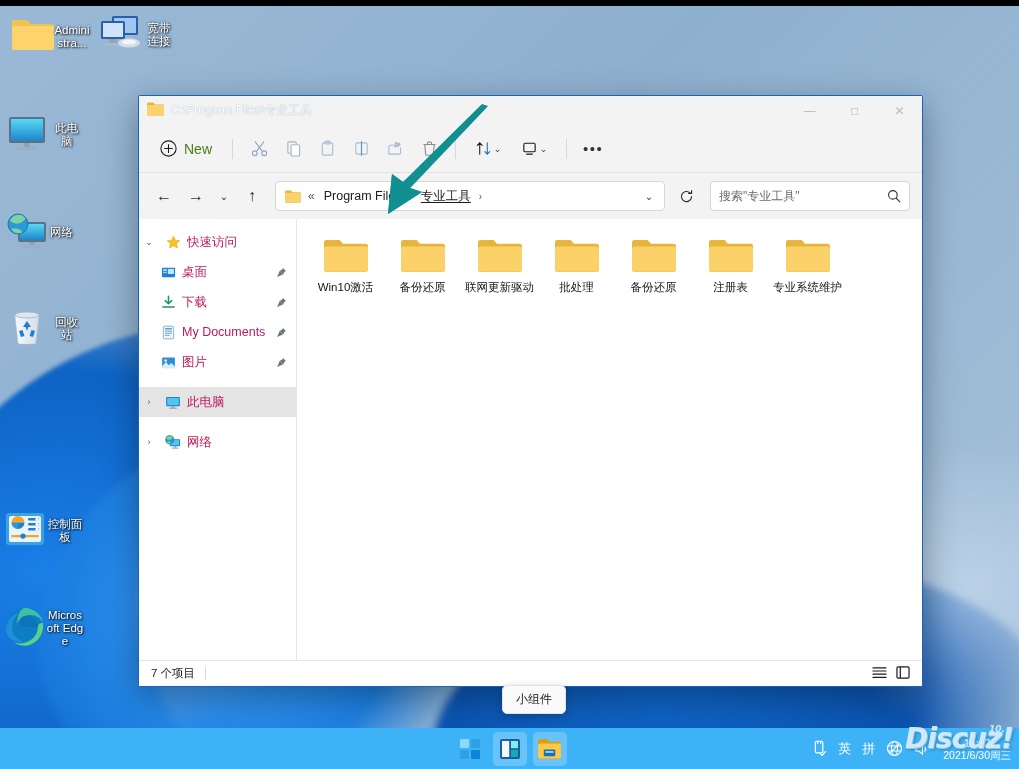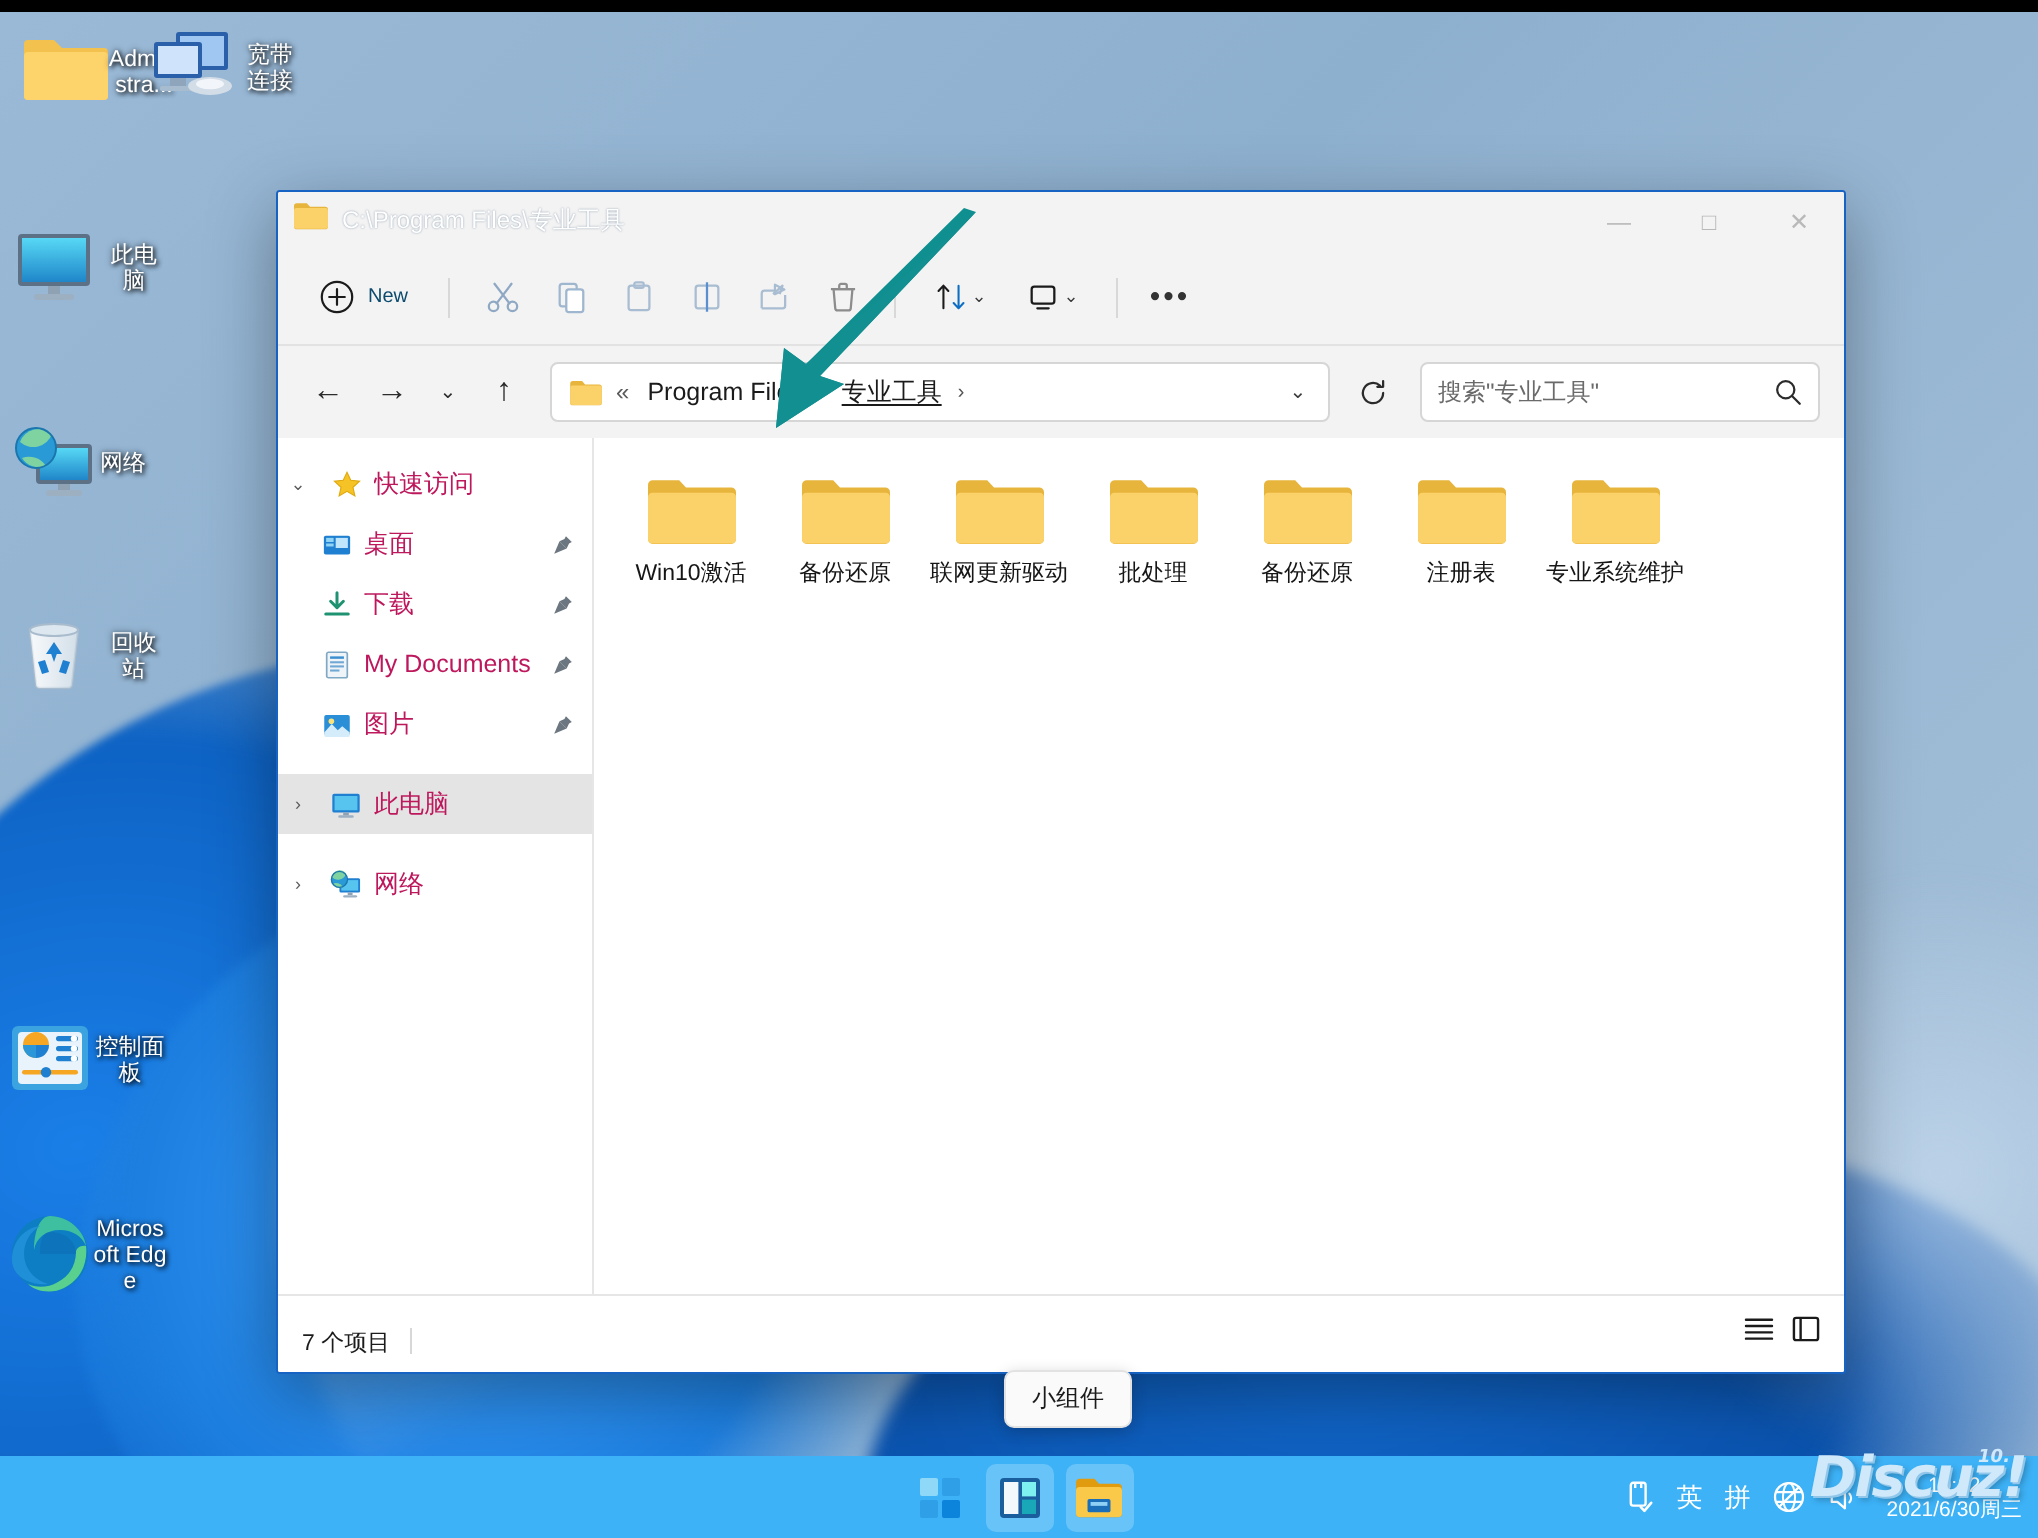--- a/index.html
+++ b/index.html
@@ -104,21 +104,21 @@
   .toolbar {
     height: 48px; background: #f3f3f3;
     border-bottom: 1px solid #e2e2e2;
     display: flex; align-items: center; padding: 0 14px;
     flex: 0 0 auto;
   }
   .tb-new {
     display: flex; align-items: center; gap: 7px;
     padding: 5px 11px 5px 7px; border-radius: 4px;
   }
-  .tb-new .lbl { font-size: 10px; color: #0c4a6e; }
+  .tb-new .lbl { font-size: 14px; color: #4d7c0f; }
   .tb-sep { width: 1px; height: 20px; background: #d8d8d8; margin: 0 9px; }
   .tb-btn {
     width: 34px; height: 30px; border-radius: 4px;
     display: flex; align-items: center; justify-content: center;
   }
   .tb-btn.wide { width: 46px; gap: 2px; }
   .tb-dots { letter-spacing: 1.5px; font-size: 15px; color: #333; line-height: 10px; }
 
   .addrbar {
     height: 46px; background: #f3f3f3;
@@ -198,22 +198,22 @@
     border-radius: 4px;
   }
   .fitem .ficon { width: 48px; height: 40px; display: flex; align-items: flex-end; justify-content: center; }
   .fitem .flbl {
     margin-top: 5px; font-size: 11.5px; line-height: 14px;
     color: #161616; text-align: center; word-break: break-all;
   }
 
   
   .statusbar {
-    height: 39px; background: #fff; border-top: 1px solid #e6e6e6;
-    display: flex; padding: 16px 12px;
+    height: 26px; background: #fff; border-top: 1px solid #e6e6e6;
+    display: flex; align-items: center; padding: 4px 12px;
     flex: 0 0 auto;
   }
   .status-left { font-size: 11.5px; color: #1b1b1b; }
   .status-div { width: 1px; height: 13px; background: #d8d8d8; margin-left: 10px; }
   .status-right { margin-left: auto; display: flex; gap: 9px; align-items: center; }
 
   
   #arrow-anno { position: absolute; left: 370px; top: 96px; pointer-events: none; z-index: 30; }
 
   
@@ -280,21 +280,21 @@
   <div class="desk-icon" style="left:10px;top:6px">
     <div class="glyph">
       <svg width="44" height="36" viewBox="0 0 44 36">
         <path d="M2 5a2 2 0 0 1 2-2h13l4 4h21a2 2 0 0 1 2 2v22a2 2 0 0 1-2 2H4a2 2 0 0 1-2-2z" fill="#f2c14e"></path>
         <path d="M2 11a2 2 0 0 1 2-2h38a2 2 0 0 1 2 2v20a2 2 0 0 1-2 2H4a2 2 0 0 1-2-2z" fill="#fdd36b"></path>
       </svg>
     </div>
     <div class="dlabel">Administra...</div>
   </div>
 
-  <div class="desk-icon" style="left:72px;top:4px">
+  <div class="desk-icon" style="left:96px;top:4px">
     <div class="glyph">
       <svg width="46" height="40" viewBox="0 0 46 40">
         <rect x="16" y="3" width="26" height="19" rx="1.5" fill="#2a5faa"></rect>
         <rect x="18" y="5" width="22" height="15" fill="#9fc7f2"></rect>
         <rect x="5" y="8" width="24" height="18" rx="1.5" fill="#2a5faa"></rect>
         <rect x="7" y="10" width="20" height="14" fill="#cfe4fb"></rect>
         <rect x="13" y="26" width="8" height="4" fill="#8fa5bb"></rect>
         <rect x="8" y="30" width="18" height="2.5" rx="1" fill="#a8bccf"></rect>
         <ellipse cx="33" cy="30" rx="11" ry="4.5" fill="#d3dde7"></ellipse>
         <ellipse cx="33" cy="29" rx="7" ry="2.6" fill="#f2f6fa"></ellipse>

